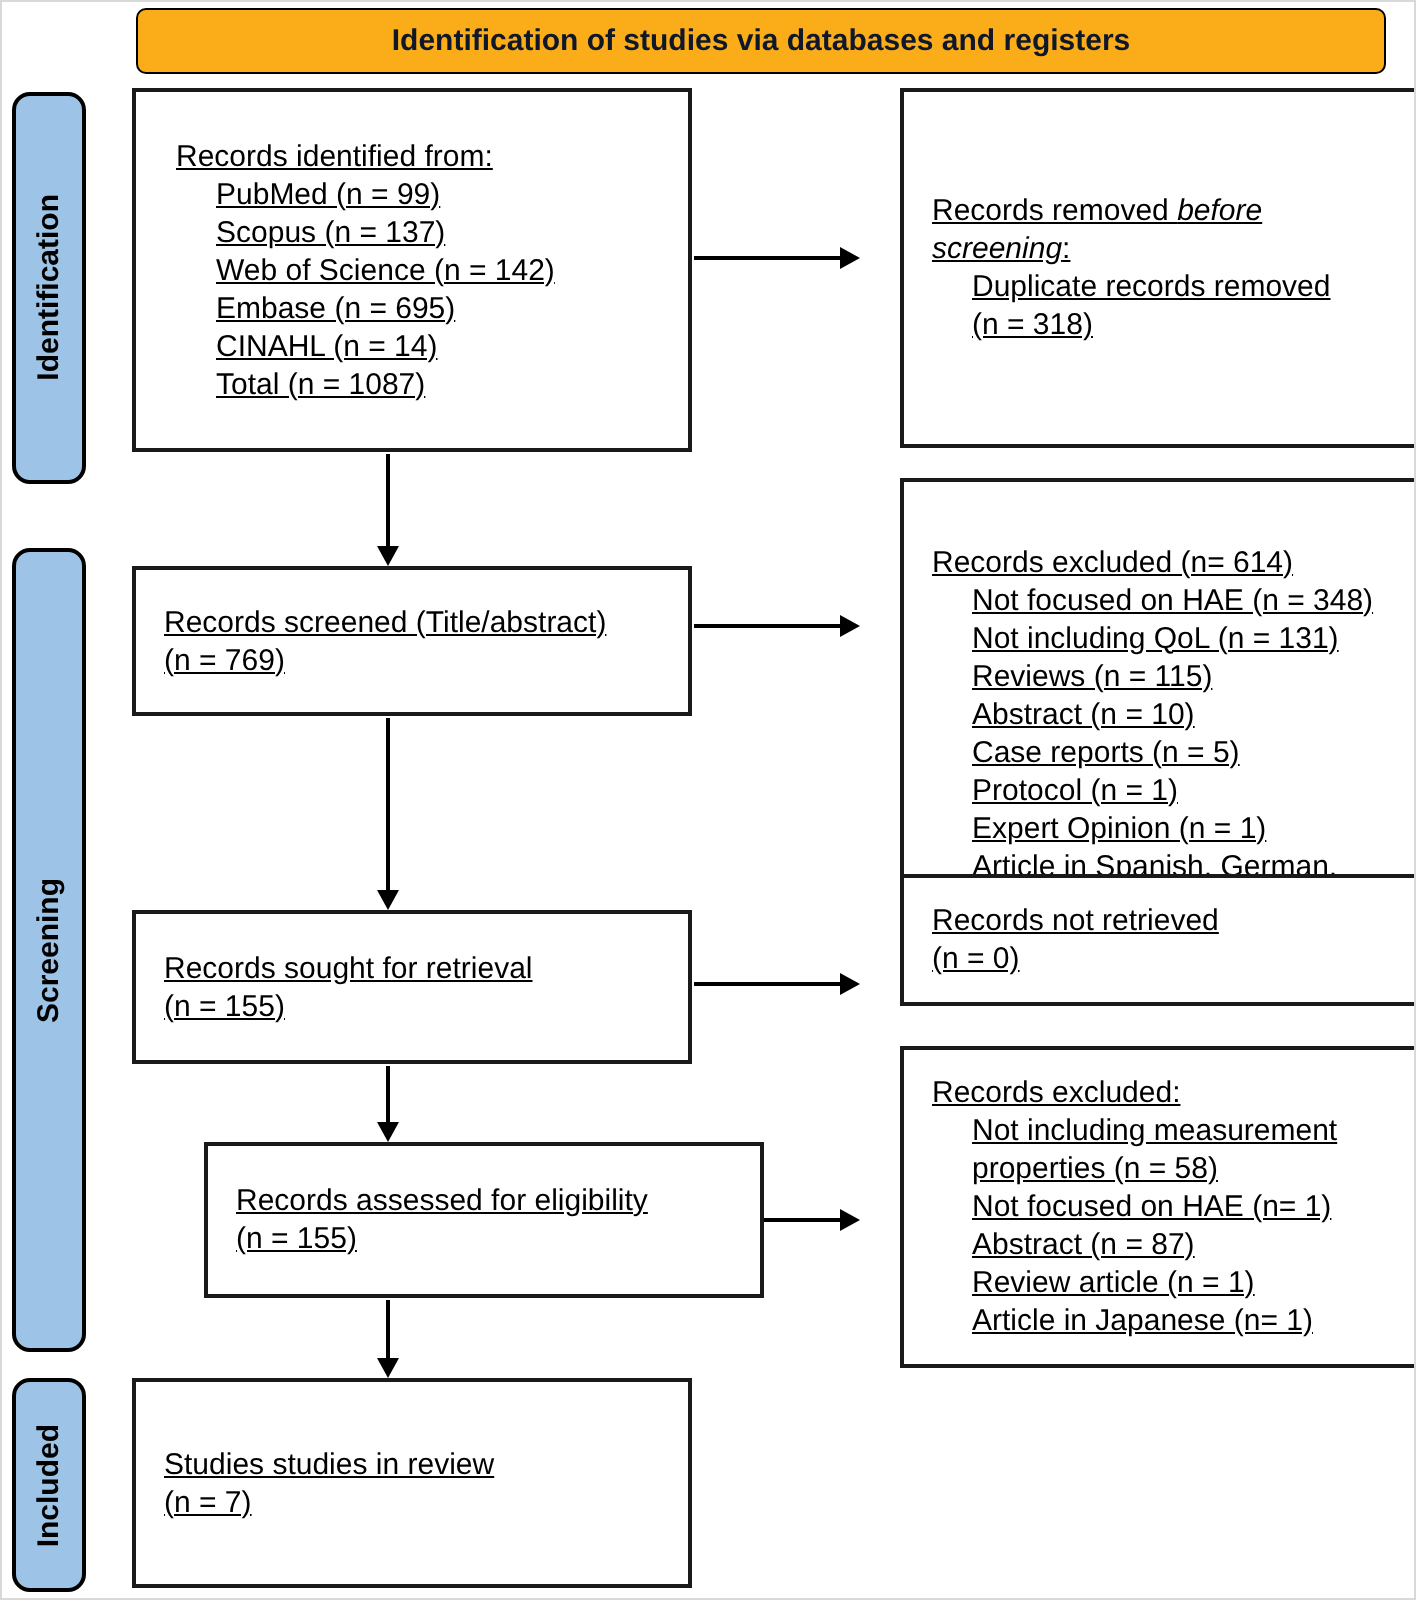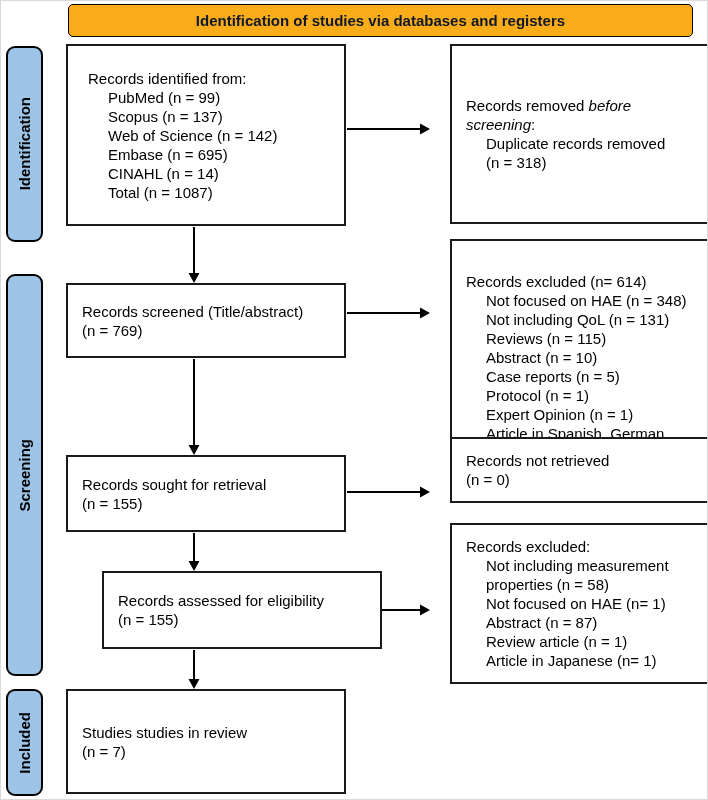--- a/index.html
+++ b/index.html
@@ -69,21 +69,21 @@
     box-sizing: border-box;
     display: flex;
     flex-direction: column;
     justify-content: center;
     padding-left: 14px;
     padding-right: 4px;
     font-size: 15px;
     line-height: 19px;
     color: #000;
   }
-  .box .line { white-space: nowrap; }
+  .box .line { white-space: nowrap; text-decoration: underline; }
   .box .indent-1 { padding-left: 20px; }
   .box .italic { font-style: italic; }
 
   .col-left  { left: 65px;  width: 280px; }
   .col-right { left: 429px; width: 271px; margin-left: 20px; }
 
   #box-identified            { top: 43px;  height: 182px; padding-left: 20px; }
   #box-screened              { top: 282px; height: 75px; }
   #box-sought                { top: 454px; height: 77px; }
   #box-assessed              { top: 570px; height: 78px; margin-left: 36px; }

